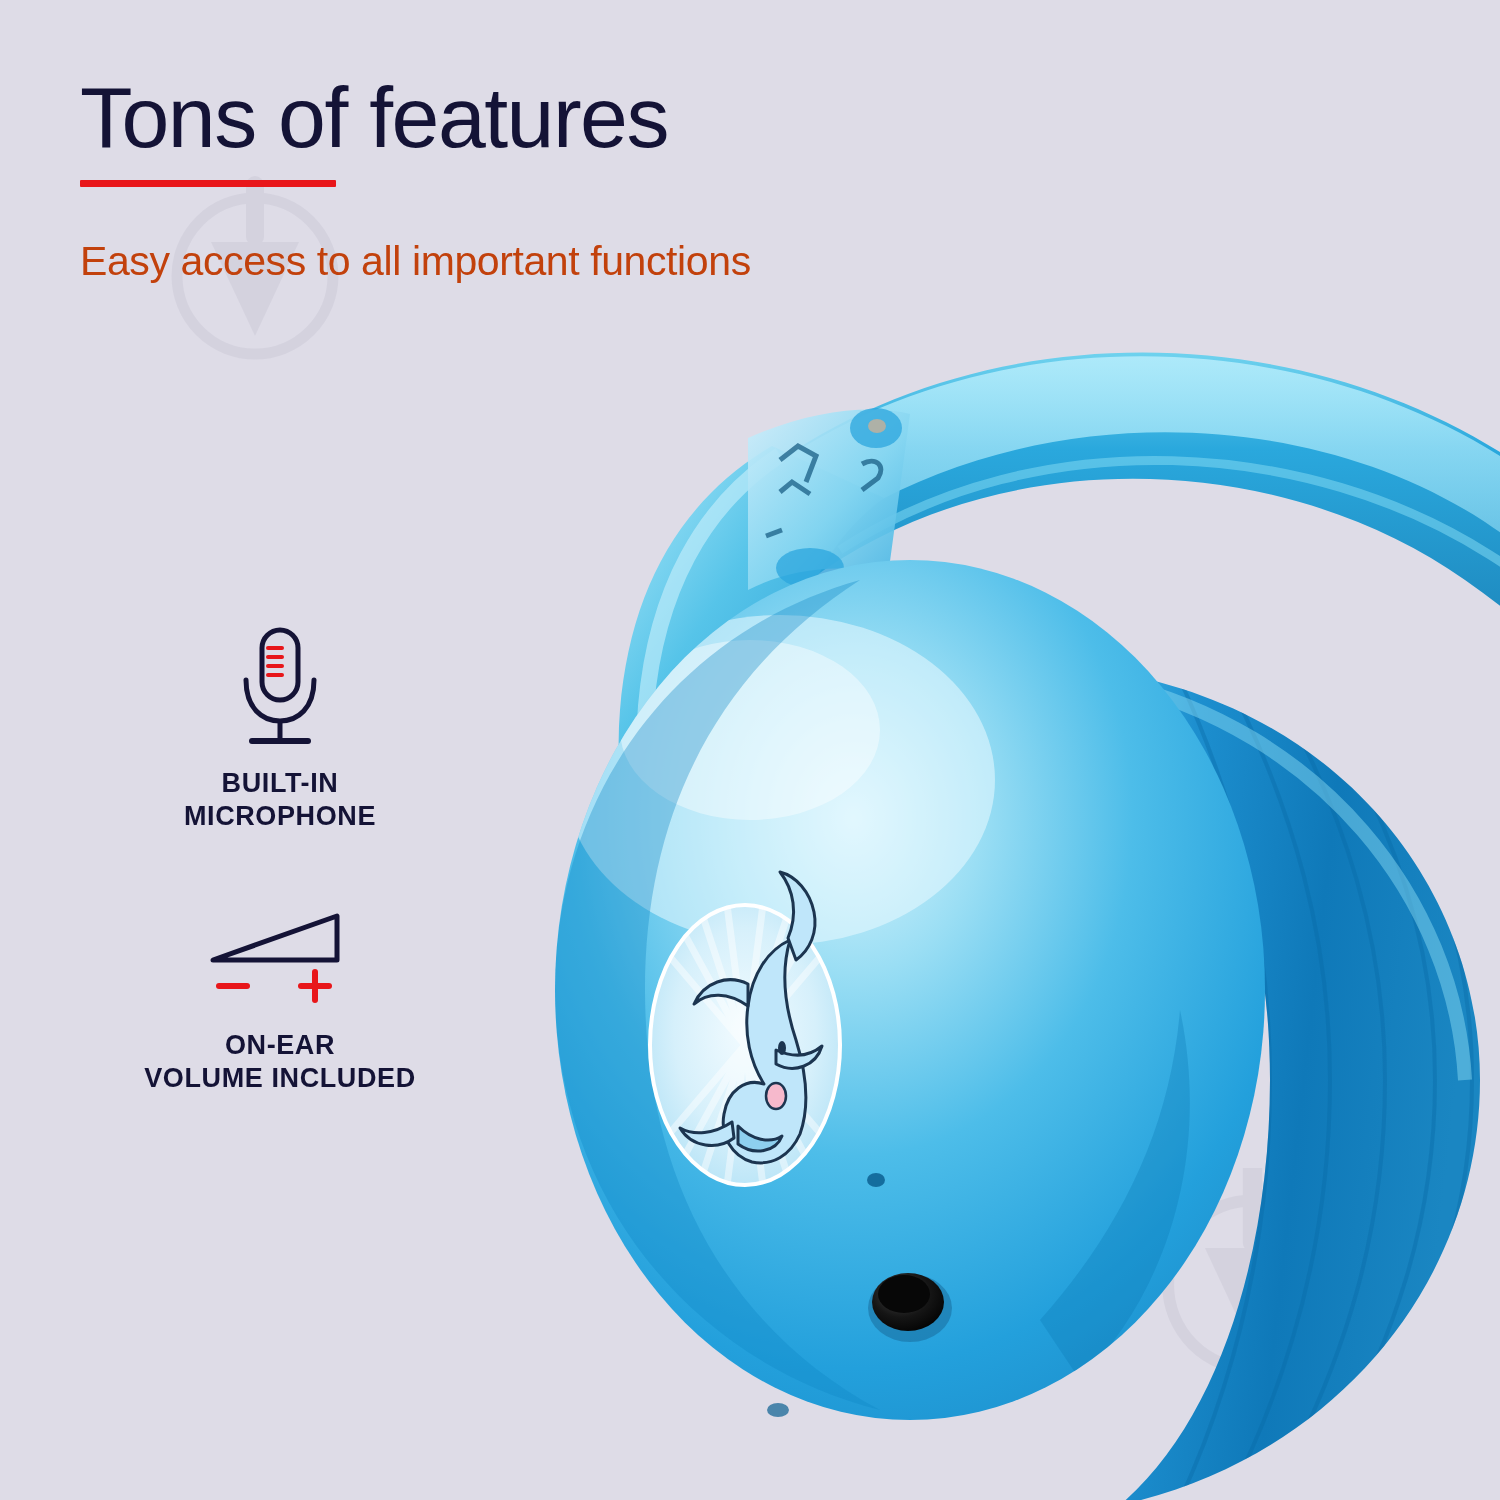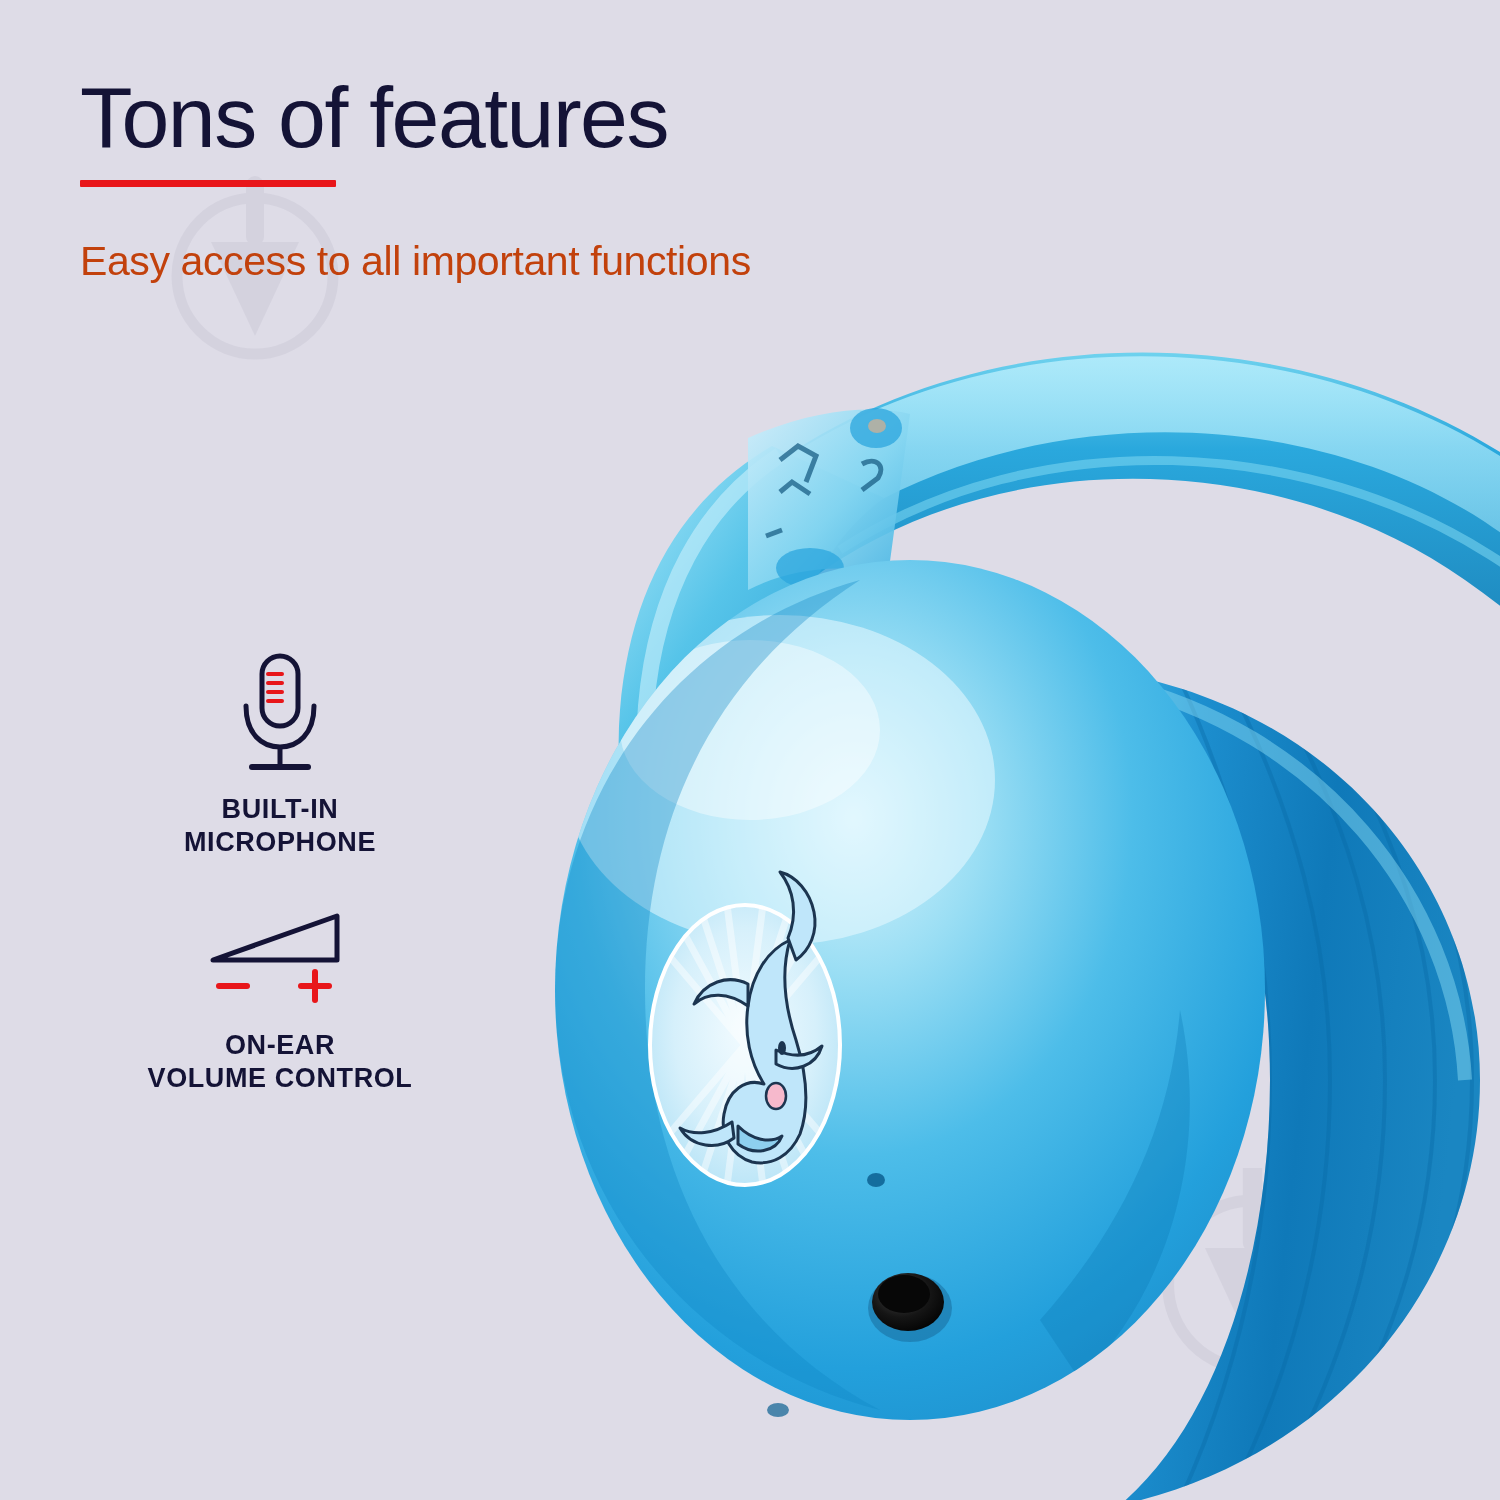--- a/index.html
+++ b/index.html
@@ -60,21 +60,21 @@
     margin-top: 16px;
   }
 
   
   .feature {
     position: absolute;
     left: 60px;
     width: 440px;
     text-align: center;
   }
-  .feature-1 { top: 649px; }
+  .feature-1 { top: 623px; }
   .feature-2 { top: 905px; }
   .feature-3 { top: 1185px; }
 
   .feature-icon {
     height: 130px;
     display: flex;
     align-items: center;
     justify-content: center;
   }
   .feature-2 .feature-icon { height: 110px; }
@@ -301,17 +301,17 @@
       <svg width="150" height="104" viewBox="0 0 150 104">
         <path d="M8 52 L 132 8 L 132 52 Z" fill="none" stroke="#141336" stroke-width="5" stroke-linejoin="round"></path>
         <line x1="14" y1="78" x2="42" y2="78" stroke="#e8161a" stroke-width="6" stroke-linecap="round"></line>
         <g stroke="#e8161a" stroke-width="6" stroke-linecap="round">
           <line x1="96" y1="78" x2="124" y2="78"></line>
           <line x1="110" y1="64" x2="110" y2="92"></line>
         </g>
       </svg>
     </div>
     <div class="feature-label">ON-EAR
-VOLUME CONTROL</div>
+VOLUME INCLUDED</div>
   </div>
 
 
 </div>
 
 </body></html>

